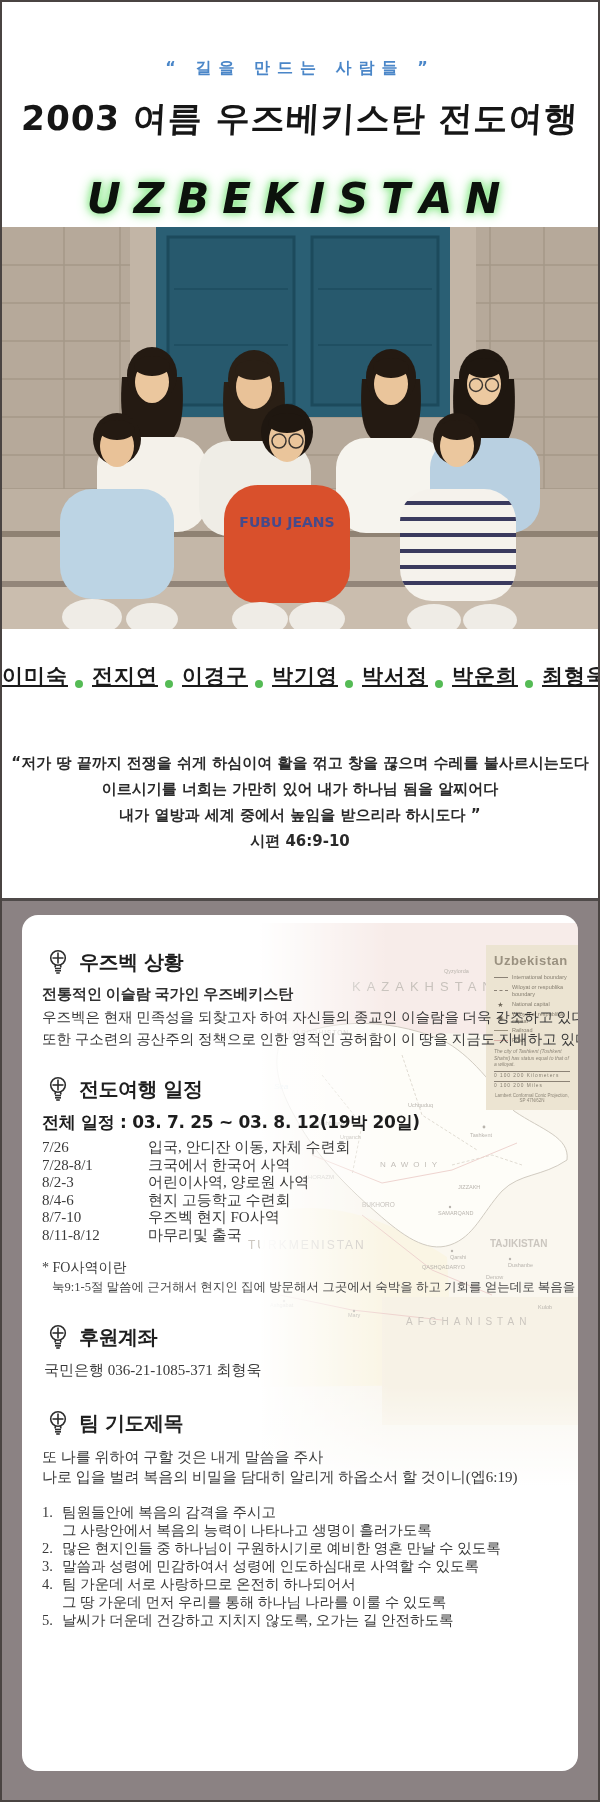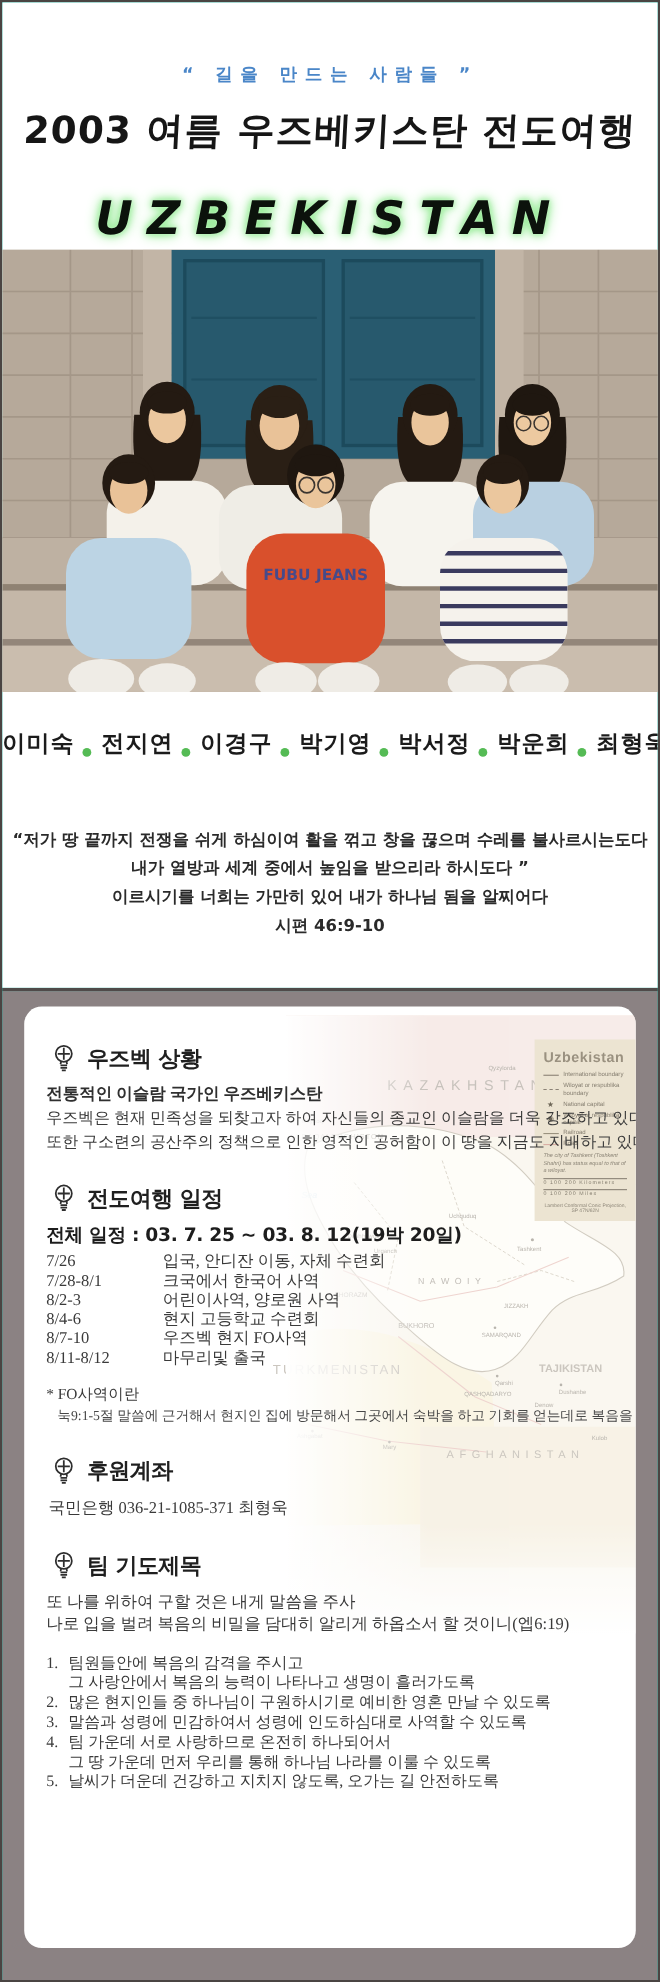--- a/index.html
+++ b/index.html
@@ -23,21 +23,21 @@
   .uzb-display{
     position:absolute;top:172px;left:0;width:100%;text-align:center;z-index:5;
     color:#0c120c;font-size:42px;font-weight:bold;letter-spacing:13px;font-style:italic;
     font-family:"DejaVu Sans",sans-serif;white-space:nowrap;
     text-shadow:0 0 3px #c8f7c8,0 0 7px #86e886,0 0 13px #86e886;
   }
   .photo{position:absolute;top:225px;left:0;width:600px;height:402px;background:#b6a99a;}
   .photo svg{display:block;}
   .names{
     position:absolute;top:660px;left:0;width:100%;text-align:center;white-space:nowrap;
-    font-family:"DejaVu Sans",sans-serif;font-size:21px;font-weight:bold;color:#1b1b1b;letter-spacing:1px;
+    font-family:"DejaVu Sans",sans-serif;font-size:21px;font-weight:bold;color:#1b1b1b;letter-spacing:1px;text-decoration:underline;
   }
   .name-dot{
     display:inline-block;width:8px;height:8px;border-radius:50%;
     background:#55bb55;margin:0 9px 0 7px;vertical-align:-5px;
   }
   .verse{
     position:absolute;top:748px;left:0;width:100%;text-align:center;
     font-family:"DejaVu Sans",sans-serif;font-size:15px;font-weight:600;color:#2a2a2a;
     line-height:26px;white-space:nowrap;
   }
@@ -213,22 +213,22 @@
         </g>
       </svg>
     </div>
 
     <div class="names">
       <span>이미숙</span><span class="name-dot"></span><span>전지연</span><span class="name-dot"></span><span>이경구</span><span class="name-dot"></span><span>박기영</span><span class="name-dot"></span><span>박서정</span><span class="name-dot"></span><span>박운희</span><span class="name-dot"></span><span>최형욱</span>
     </div>
 
     <div class="verse">
       <div>“저가 땅 끝까지 전쟁을 쉬게 하심이여 활을 꺾고 창을 끊으며 수레를 불사르시는도다</div>
+      <div>이르시기를 너희는 가만히 있어 내가 하나님 됨을 알찌어다</div>
       <div>내가 열방과 세계 중에서 높임을 받으리라 하시도다 ”</div>
-      <div>이르시기를 너희는 가만히 있어 내가 하나님 됨을 알찌어다</div>
       <div>시편 46:9-10</div>
     </div>
   </section>
 
   <div class="divider"></div>
 
   <section class="bottom">
     <div class="card">
 
       <svg class="map-svg" width="556" height="856" viewBox="0 0 556 856">

